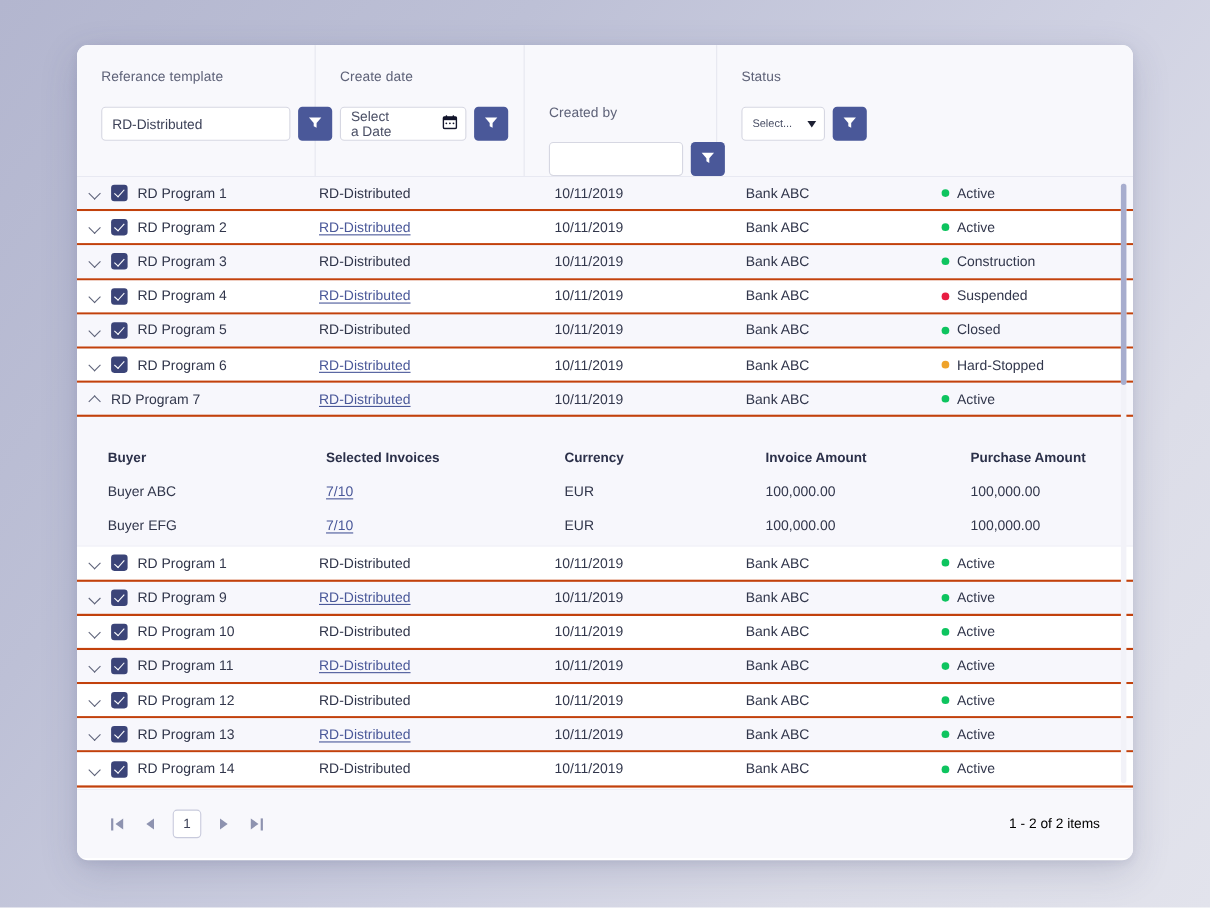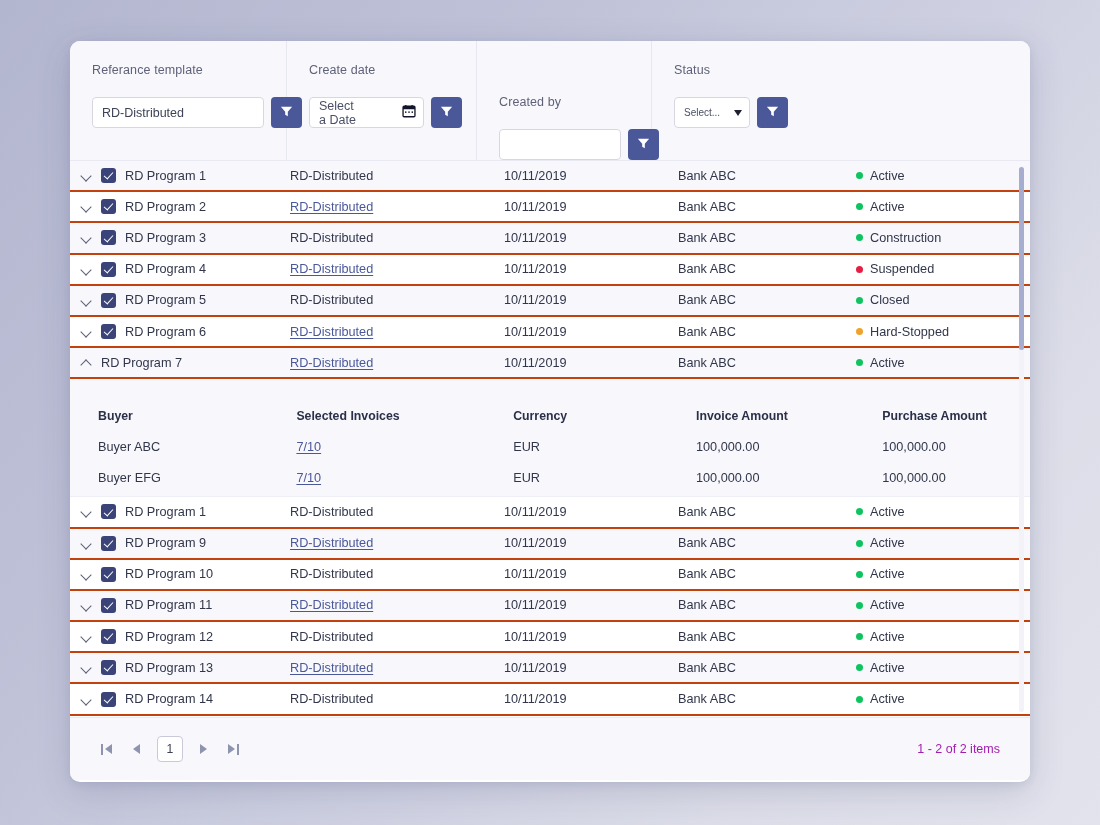--- a/index.html
+++ b/index.html
@@ -277,21 +277,21 @@
   .pg-num {
     width: 26px; height: 26px;
     border: 1px solid #c8cadc;
     border-radius: 4px;
     background: #ffffff;
     display: flex; align-items: center; justify-content: center;
     font-size: 12.2px;
     color: #3d4258;
     cursor: pointer;
   }
-  .items-text { font-size: 12.5px; color: #a21caf; }
+  .items-text { font-size: 12.5px; color: #000000; }
 </style>
 </head>
 <body>
 
 <div class="card">
 
   <div class="filter-bar" id="filter-bar">
       <div class="filter-cell fc-w2">
         <div class="filter-label">
           <span>Referance template</span>

